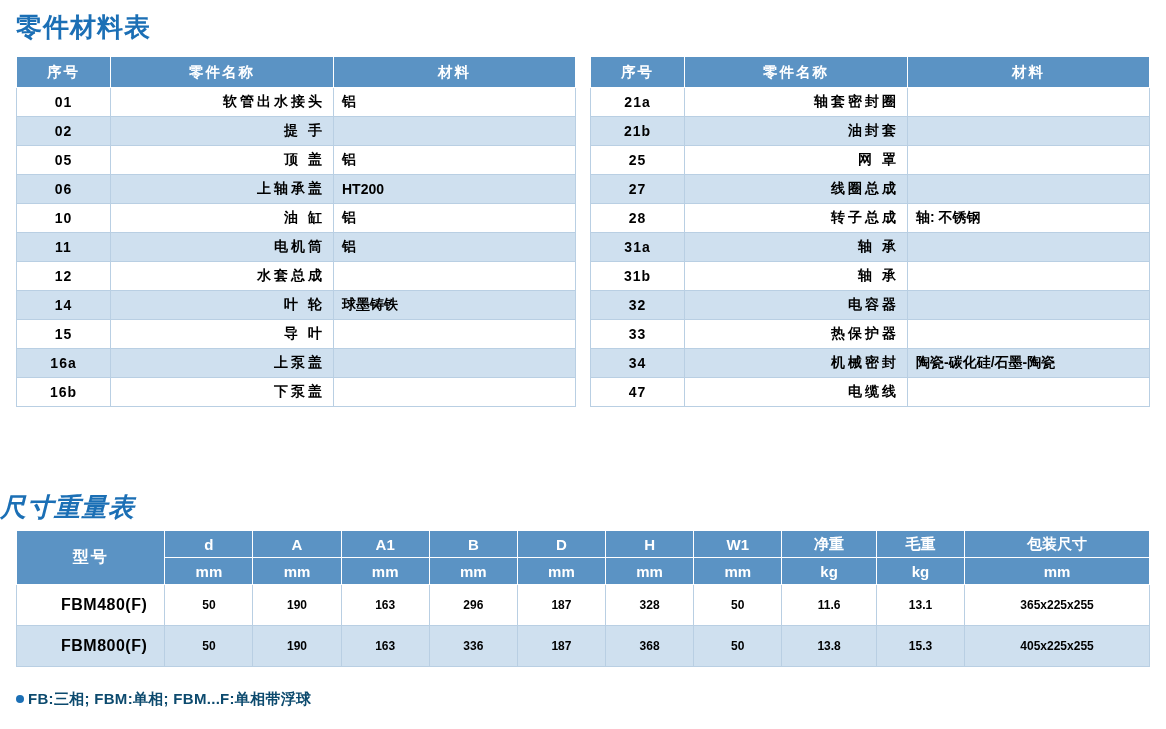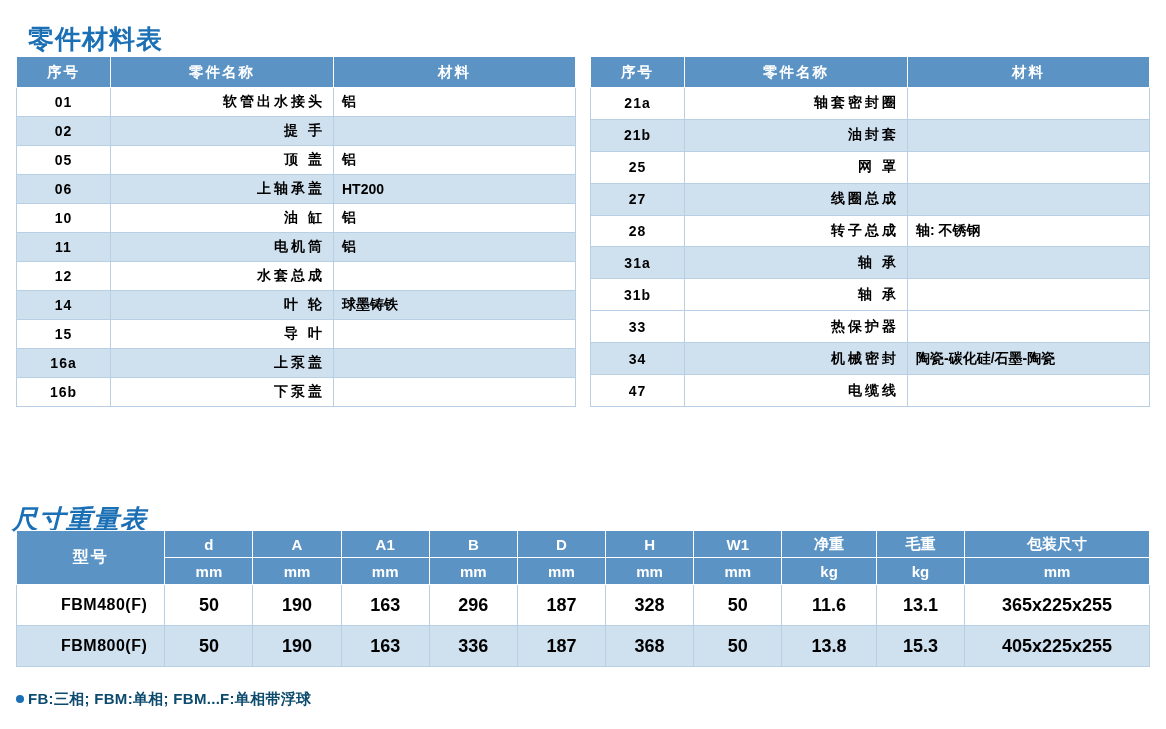--- a/index.html
+++ b/index.html
@@ -14,21 +14,21 @@
     color: #000;
     overflow: hidden;
   }
   .page {
     position: relative;
     width: 1166px;
     height: 729px;
   }
 
   h1.section-title {
-    margin: 12px;
+    margin: 0;
     font-size: 26px;
     font-weight: bold;
     color: #1b6fb5;
     letter-spacing: 1px;
   }
 
   #parts-title {
     position: absolute;
     left: 16px;
     top: 10px;
@@ -122,21 +122,21 @@
     height: 24px;
   }
   table.dims th.model-head {
     font-size: 16px;
     letter-spacing: 2px;
   }
   table.dims td {
     border: 1px solid #b9cfe3;
     text-align: center;
     font-weight: bold;
-    font-size: 18px;
+    font-size: 12px;
     height: 38px;
   }
   table.dims tr.row-a td { background: #ffffff; }
   table.dims tr.row-b td { background: #cfe0ef; }
   table.dims td.model-cell {
     font-size: 16px;
     letter-spacing: 0.5px;
     padding-left: 28px;
   }
 
@@ -270,20 +270,25 @@
           <td class="c-mat">轴: 不锈钢</td>
         </tr>
         <tr class="even">
           <td class="c-no">31a</td>
           <td class="c-name">轴 承</td>
           <td class="c-mat"></td>
         </tr>
         <tr class="odd">
           <td class="c-no">31b</td>
           <td class="c-name">轴 承</td>
+          <td class="c-mat"></td>
+        </tr>
+        <tr class="even">
+          <td class="c-no">32</td>
+          <td class="c-name">电容器</td>
           <td class="c-mat"></td>
         </tr>
         <tr class="odd">
           <td class="c-no">33</td>
           <td class="c-name">热保护器</td>
           <td class="c-mat"></td>
         </tr>
         <tr class="even">
           <td class="c-no">34</td>
           <td class="c-name">机械密封</td>

